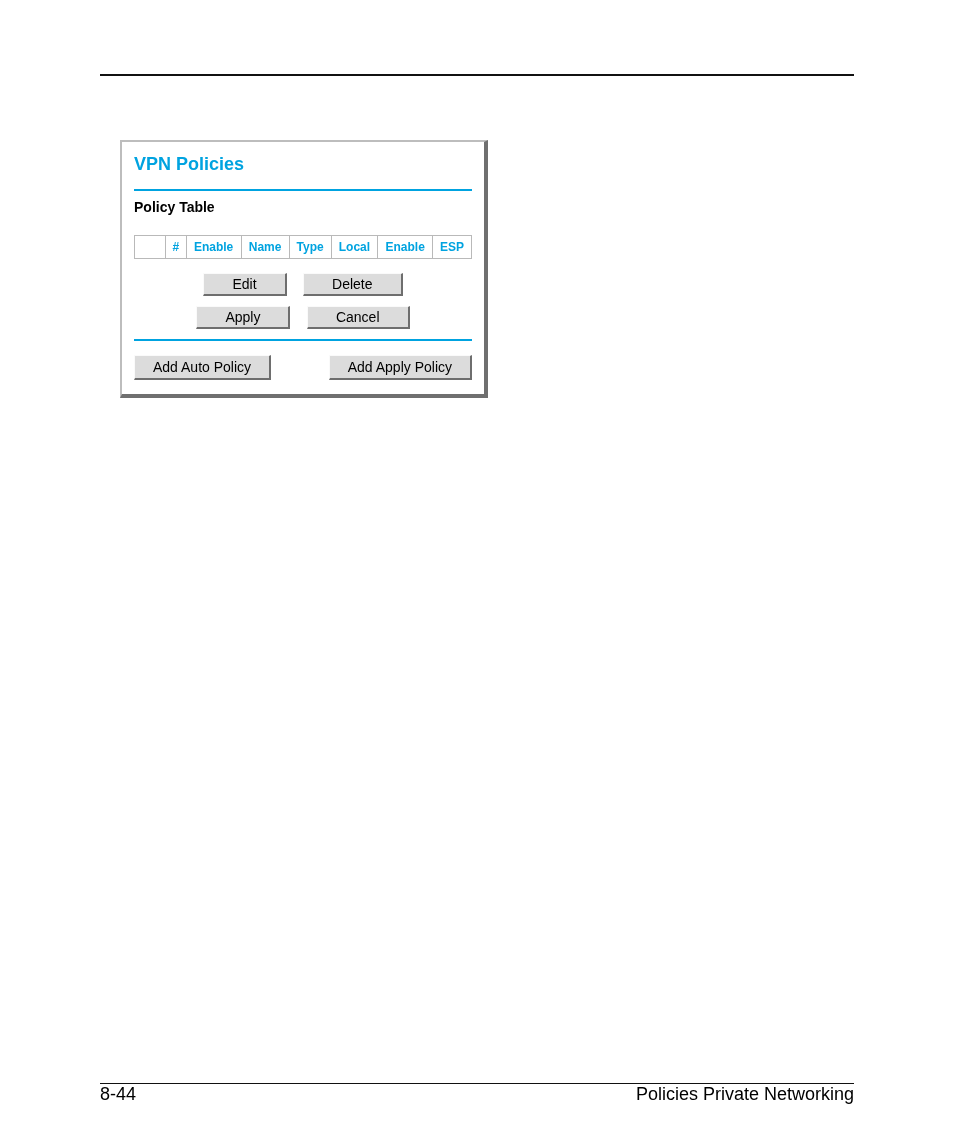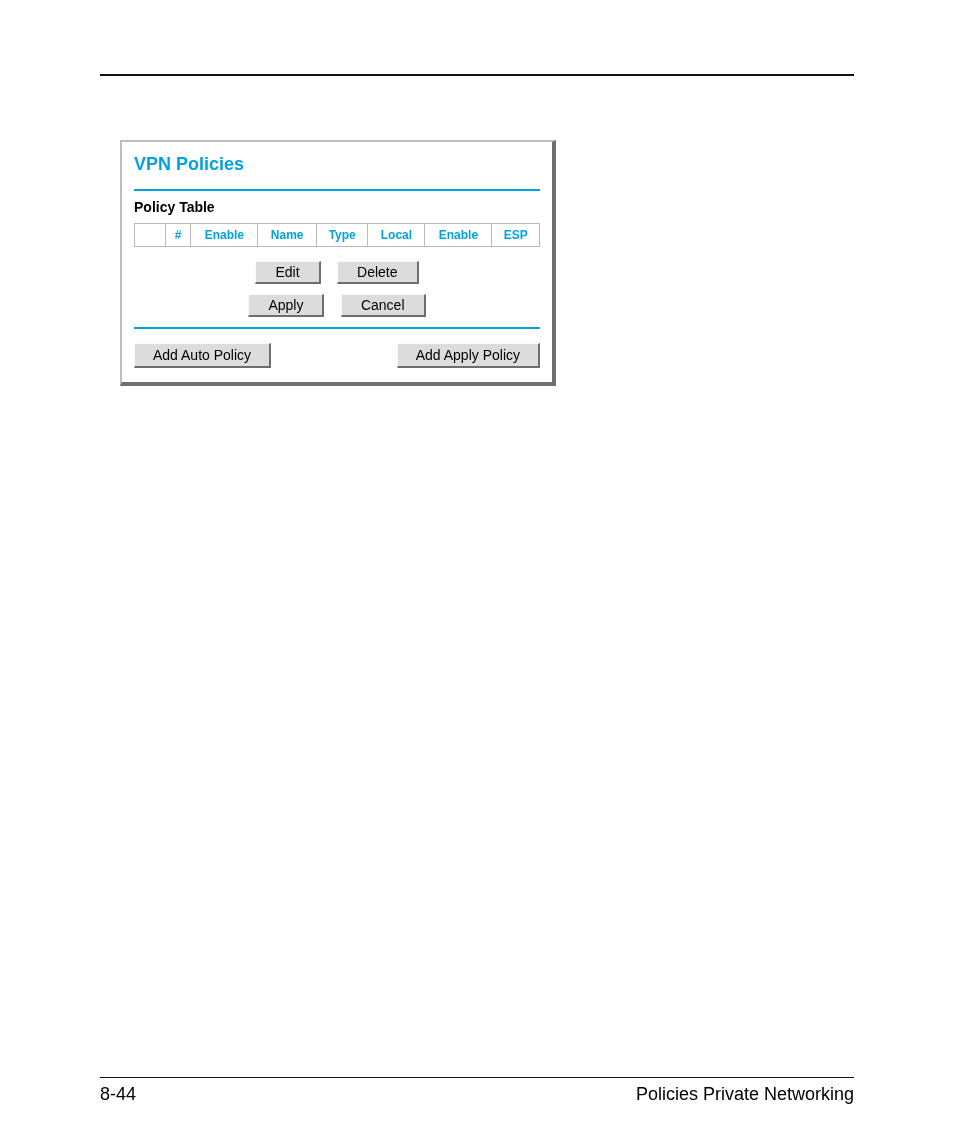--- a/index.html
+++ b/index.html
@@ -21,21 +21,21 @@
     top: 74px;
     left: 100px;
     right: 100px;
     height: 0;
     border-top: 2px solid #111;
   }
   .panel-wrap {
     position: absolute;
     top: 140px;
     left: 120px;
-    width: 436px;
+    width: 368px;
   }
   .panel {
     border-top: 2px solid #bdbdbd;
     border-left: 2px solid #bdbdbd;
     border-right: 4px solid #6f6f6f;
     border-bottom: 4px solid #6f6f6f;
     background: #ffffff;
     padding: 8px 12px 14px 12px;
     box-sizing: border-box;
   }
@@ -50,21 +50,21 @@
     border-top: 2px solid #00a3e0;
     margin: 10px 0 8px 0;
   }
   .cyan-rule.thick {
     border-top-width: 2px;
   }
   .subhead {
     font-weight: 700;
     font-size: 14px;
     color: #000;
-    margin: 6px 0 8px 0;
+    margin: 6px 0 20px 0;
   }
   table.policy-table {
     width: 100%;
     border-collapse: collapse;
   }
   table.policy-table th {
     border: 1px solid #b9b9b9;
     font-size: 12px;
     font-weight: 700;
     color: #00a3e0;
@@ -82,21 +82,21 @@
   .btn-row.gap2 { margin-top: 10px; }
   button.winbtn {
     font-family: Arial, Helvetica, sans-serif;
     font-size: 14px;
     color: #000;
     background: #dcdcdc;
     border-top: 1px solid #fafafa;
     border-left: 1px solid #fafafa;
     border-right: 2px solid #6e6e6e;
     border-bottom: 2px solid #6e6e6e;
-    padding: 2px 19px;
+    padding: 2px 28px;
     margin: 0 6px;
     cursor: pointer;
   }
   button.winbtn.wide {
     padding: 2px 18px;
   }
   .add-row {
     display: flex;
     justify-content: space-between;
     margin-top: 14px;
@@ -107,21 +107,20 @@
     font-size: 14px;
   }
   .footer {
     position: absolute;
     bottom: 40px;
     left: 100px;
     right: 100px;
     border-top: 1px solid #111;
     display: flex;
     justify-content: space-between;
-    padding-top: 6px;
     font-size: 18px;
     color: #000;
   }
 </style>
 </head>
 <body>
 
 <div class="page">
 
   <div class="top-rule"></div>

